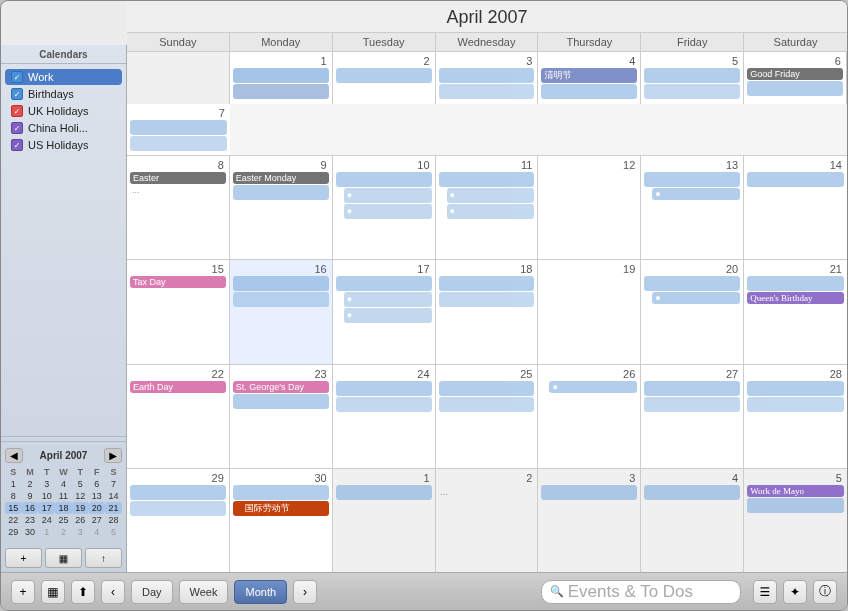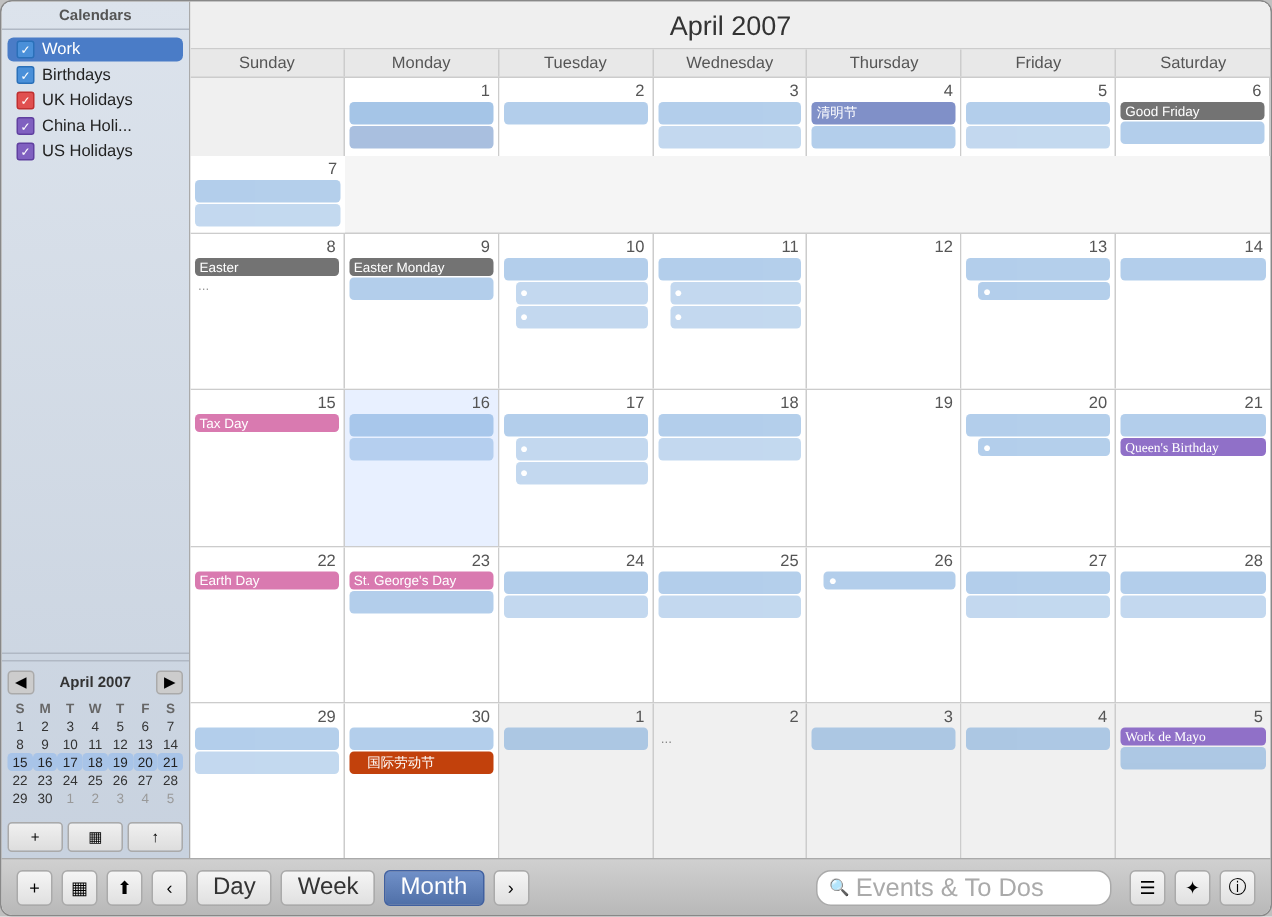--- a/index.html
+++ b/index.html
@@ -56,20 +56,21 @@
       flex: 1;
       overflow: hidden;
     }
     .sidebar {
       width: 126px;
       background: linear-gradient(to bottom, #dce3ec, #c8d2df);
       border-right: 1px solid #aaa;
       display: flex;
       flex-direction: column;
       flex-shrink: 0;
+      margin-top: 44px;
     }
     .sidebar-calendars-label {
       font-size: 10px;
       font-weight: 700;
       color: #555;
       text-align: center;
       padding: 4px 0 3px;
       border-bottom: 1px solid #b0b8c4;
     }
     .calendar-list {
@@ -256,21 +257,21 @@
       border-top: 1px solid #aaa;
       display: flex;
       align-items: center;
       padding: 0 10px;
       gap: 6px;
       flex-shrink: 0;
     }
     .toolbar-btn {
       height: 24px;
       padding: 0 10px;
-      font-size: 16px;
+      font-size: 11px;
       background: linear-gradient(to bottom, #f5f5f5, #e0e0e0);
       border: 1px solid #aaa;
       border-radius: 4px;
       cursor: pointer;
       color: #333;
     }
     .toolbar-btn.active {
       background: linear-gradient(to bottom, #7090c8, #5070a8);
       color: white;
       border-color: #4060a0;

